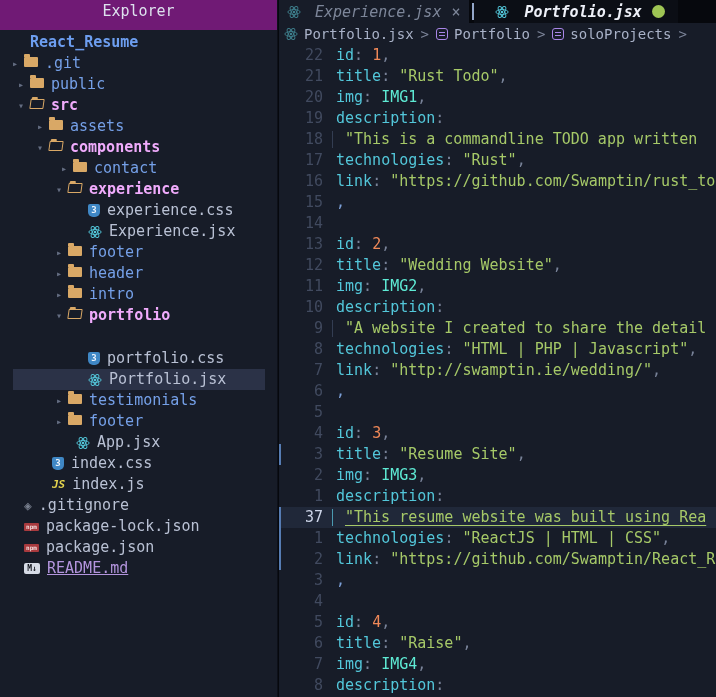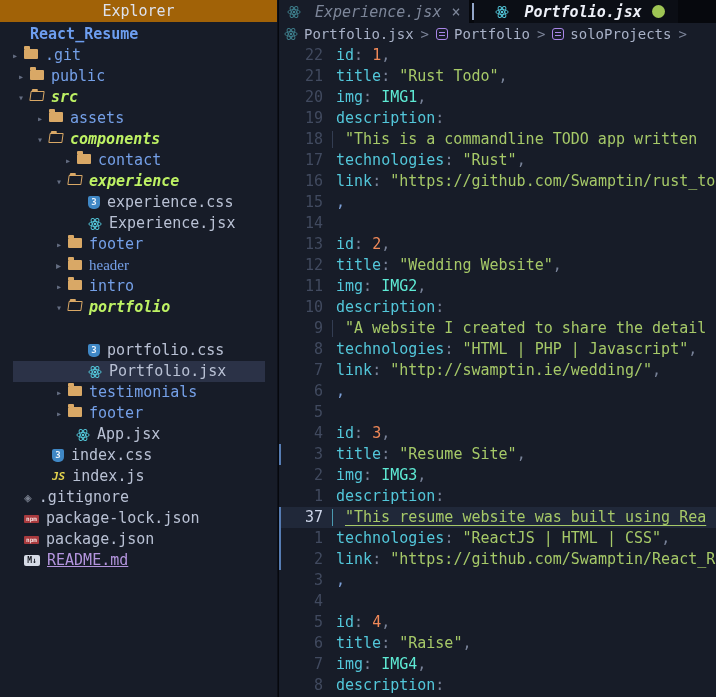--- a/index.html
+++ b/index.html
@@ -3,33 +3,33 @@
 <meta charset="utf-8">
 <style>
   * { margin:0; padding:0; box-sizing:border-box; }
   html,body { width:716px; height:697px; overflow:hidden; background:#06080d;
               font-family:"DejaVu Sans Mono", monospace; }
   #app { position:relative; width:716px; height:697px; background:#06080d; }
 
   
   #sidebar { position:absolute; left:0; top:0; width:278px; height:697px;
              background:#171c28; border-right:1px solid #0d1019; }
-  #explorer-header { height:22px; background:#a16207; color:#dde2ee;
+  #explorer-header { height:30px; background:#701a75; color:#dde2ee;
                      font-size:15px; line-height:22px; text-align:center; }
   #tree { padding-top:2px; }
   .trow { position:relative; height:21px; line-height:21px; font-size:15px;
           white-space:nowrap; cursor:pointer; }
   .trow.selected::before { content:""; position:absolute; left:13px; right:12px;
           top:0; bottom:0; background:#2b3247; z-index:0; }
   .trow > * { position:relative; z-index:1; }
   .t-chev { display:inline-block; width:12px; color:#646d82; font-size:10px;
             vertical-align:1px; }
   .t-label { color:#b9c1d4; }
   .t-label.folder { color:#75a0e8; }
-  .t-label.expanded { color:#bef264; font-weight:bold; font-style:italic; }
+  .t-label.expanded { color:#f0abfc; font-weight:bold; }
   .t-label.root { color:#6d9ef0; font-weight:bold; }
   .t-label.gitmod { color:#b394dd; text-decoration:underline; }
 
   
   .ico { display:inline-block; vertical-align:middle; margin-right:7px; }
   .folder-i { width:14px; height:10px; background:#d9a866; border-radius:1px;
               position:relative; margin-top:-3px;}
   .folder-i::before { content:""; position:absolute; top:-3px; left:0;
               width:6px; height:3px; background:#d9a866; border-radius:1px 1px 0 0; }
   .folder-i.open { background:transparent; border:1px solid #d9a866;
@@ -102,33 +102,33 @@
 <div id="app">
   <div id="sidebar">
     <div id="explorer-header">Explorer</div>
     <div id="tree">
         <div class="trow" style="padding-left: 30px;"><span class="t-label root">React_Resume</span></div>
         <div class="trow" style="padding-left: 12px;"><span class="t-chev">▸</span><span class="ico folder-i"></span><span class="t-label folder">.git</span></div>
         <div class="trow" style="padding-left: 18px;"><span class="t-chev">▸</span><span class="ico folder-i"></span><span class="t-label folder">public</span></div>
         <div class="trow" style="padding-left: 18px;"><span class="t-chev">▾</span><span class="ico folder-i open"></span><span class="t-label expanded">src</span></div>
         <div class="trow" style="padding-left: 37px;"><span class="t-chev">▸</span><span class="ico folder-i"></span><span class="t-label folder">assets</span></div>
         <div class="trow" style="padding-left: 37px;"><span class="t-chev">▾</span><span class="ico folder-i open"></span><span class="t-label expanded">components</span></div>
-        <div class="trow" style="padding-left: 48px; margin-left: 17px;"><span class="t-chev">▸</span><span class="ico folder-i"></span><span class="t-label folder">contact</span></div>
+        <div class="trow" style="padding-left: 61px;"><span class="t-chev">▸</span><span class="ico folder-i"></span><span class="t-label folder">contact</span></div>
         <div class="trow" style="padding-left: 56px;"><span class="t-chev">▾</span><span class="ico folder-i open"></span><span class="t-label expanded">experience</span></div>
         <div class="trow" style="padding-left: 88px;"><span class="ico css-i">3</span><span class="t-label">experience.css</span></div>
         <div class="trow" style="padding-left: 88px;"><span class="ico react-i"><svg width="14" height="14" viewBox="0 0 24 24">
               <g fill="none" stroke="#53c7da" stroke-width="1.6">
                 <ellipse cx="12" cy="12" rx="10.5" ry="4.2"></ellipse>
                 <ellipse cx="12" cy="12" rx="10.5" ry="4.2" transform="rotate(60 12 12)"></ellipse>
                 <ellipse cx="12" cy="12" rx="10.5" ry="4.2" transform="rotate(120 12 12)"></ellipse>
               </g>
               <circle cx="12" cy="12" r="2.2" fill="#53c7da"></circle>
             </svg></span><span class="t-label">Experience.jsx</span></div>
         <div class="trow" style="padding-left: 56px;"><span class="t-chev">▸</span><span class="ico folder-i"></span><span class="t-label folder">footer</span></div>
-        <div class="trow" style="padding-left: 56px; font-family: Liberation Serif, serif;"><span class="t-chev">▸</span><span class="ico folder-i"></span><span class="t-label folder">header</span></div>
+        <div class="trow" style="padding-left: 56px;"><span class="t-chev">▸</span><span class="ico folder-i"></span><span class="t-label folder">header</span></div>
         <div class="trow" style="padding-left: 56px;"><span class="t-chev">▸</span><span class="ico folder-i"></span><span class="t-label folder">intro</span></div>
         <div class="trow" style="padding-left: 56px;"><span class="t-chev">▾</span><span class="ico folder-i open"></span><span class="t-label expanded">portfolio</span></div>
         <div class="trow" style="padding-left: 88px; margin-top: 22px;"><span class="ico css-i">3</span><span class="t-label">portfolio.css</span></div>
         <div class="trow selected" style="padding-left: 88px;"><span class="ico react-i"><svg width="14" height="14" viewBox="0 0 24 24">
               <g fill="none" stroke="#53c7da" stroke-width="1.6">
                 <ellipse cx="12" cy="12" rx="10.5" ry="4.2"></ellipse>
                 <ellipse cx="12" cy="12" rx="10.5" ry="4.2" transform="rotate(60 12 12)"></ellipse>
                 <ellipse cx="12" cy="12" rx="10.5" ry="4.2" transform="rotate(120 12 12)"></ellipse>
               </g>
               <circle cx="12" cy="12" r="2.2" fill="#53c7da"></circle>

